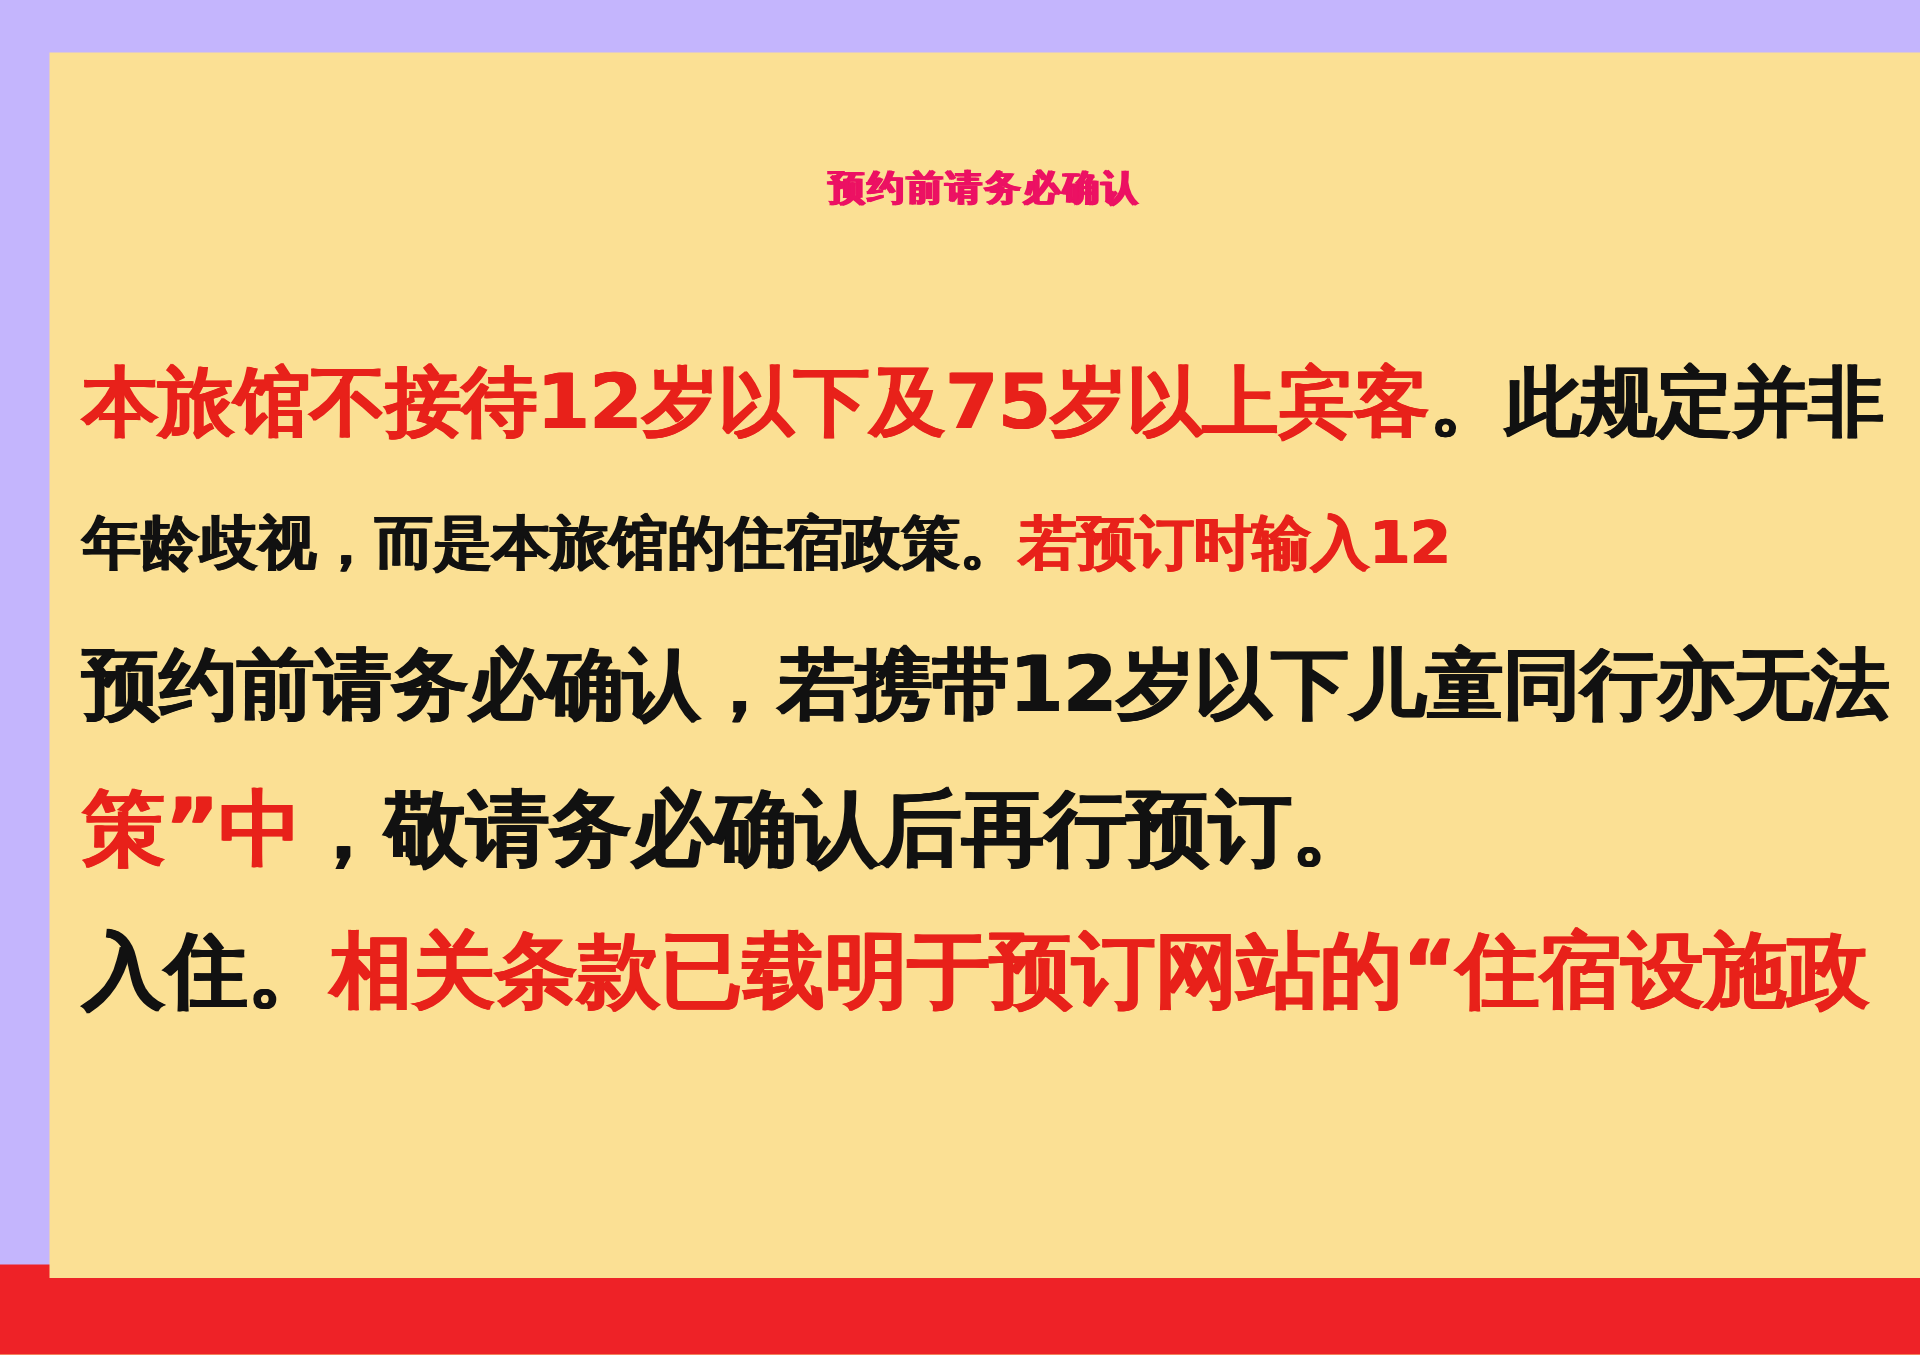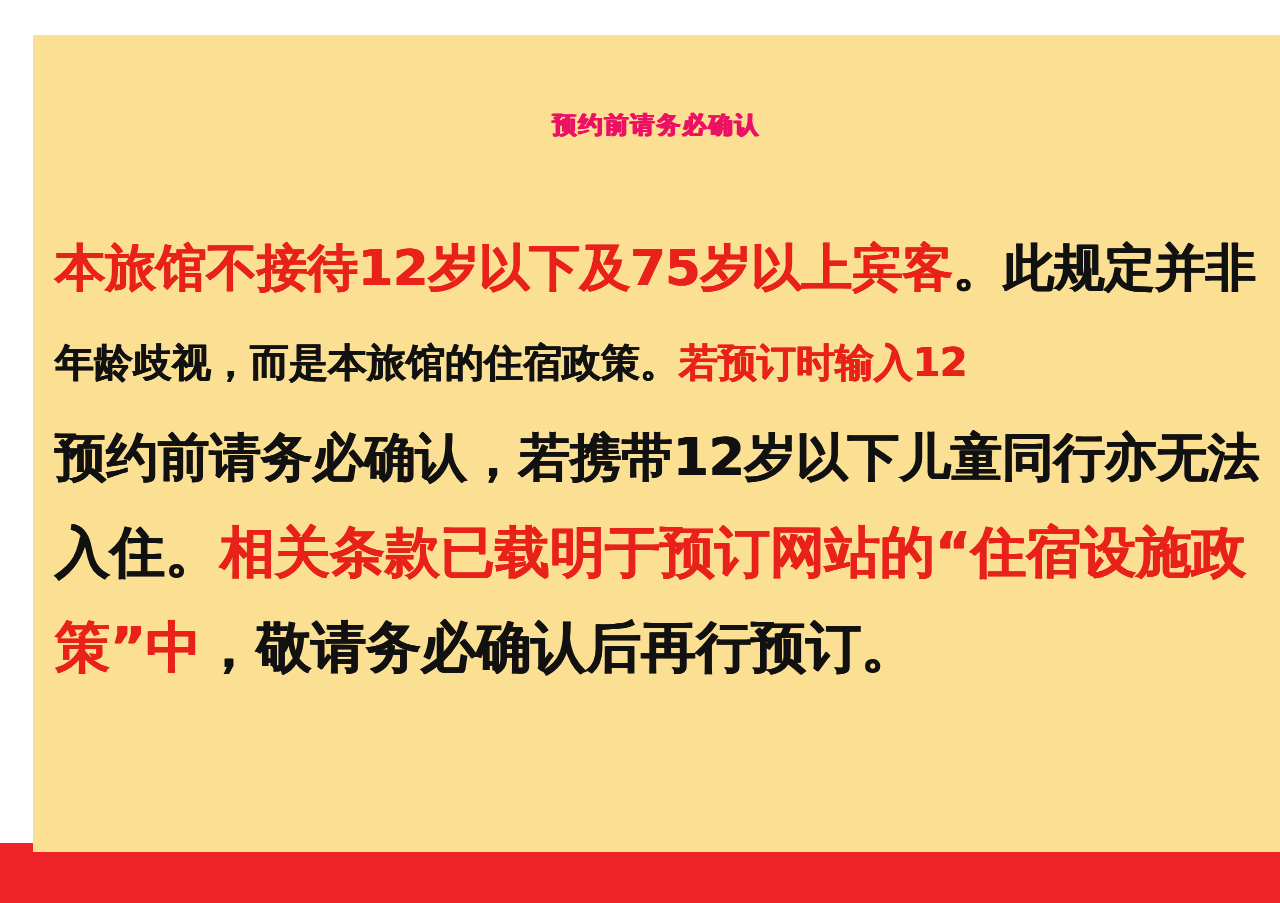--- a/index.html
+++ b/index.html
@@ -14,21 +14,21 @@
     background: #ee2227;
     font-family: "DejaVu Sans", "Liberation Sans", sans-serif;
   }
 
   .notice-frame {
     position: absolute;
     left: 0;
     top: 0;
     width: 1280px;
     height: 843px;
-    background: #ffffff;
+    background: #c4b5fd;
     box-sizing: border-box;
   }
 
   .notice-panel {
     position: absolute;
     left: 33px;
     top: 35px;
     width: 1247px;
     height: 817px;
     background: #fbe094;
@@ -97,22 +97,22 @@
       <div class="notice-line" style="font-size: 39px;">
         <span class="seg seg-black">年龄歧视，而是本旅馆的住宿政策。</span><span class="seg seg-red">若预订时输入12</span>
       </div>
 
 
       <div class="notice-line" style="font-size: 51.5px;">
         <span class="seg seg-black">预约前请务必确认，若携带12岁以下儿童同行亦无法</span>
       </div>
 
       <div class="notice-line" style="font-size: 55px;">
-        <span class="seg seg-black">入住。</span><span class="seg seg-red">相关条款已载明于预订网站的“住宿设施政</span>
+        <span class="seg seg-red">策”中</span><span class="seg seg-black">，敬请务必确认后再行预订。</span>
       </div>
 
       <div class="notice-line" style="font-size: 55px;">
-        <span class="seg seg-red">策”中</span><span class="seg seg-black">，敬请务必确认后再行预订。</span>
+        <span class="seg seg-black">入住。</span><span class="seg seg-red">相关条款已载明于预订网站的“住宿设施政</span>
       </div>
 
     </div>
   </div>
 </div>
 
 </body></html>

